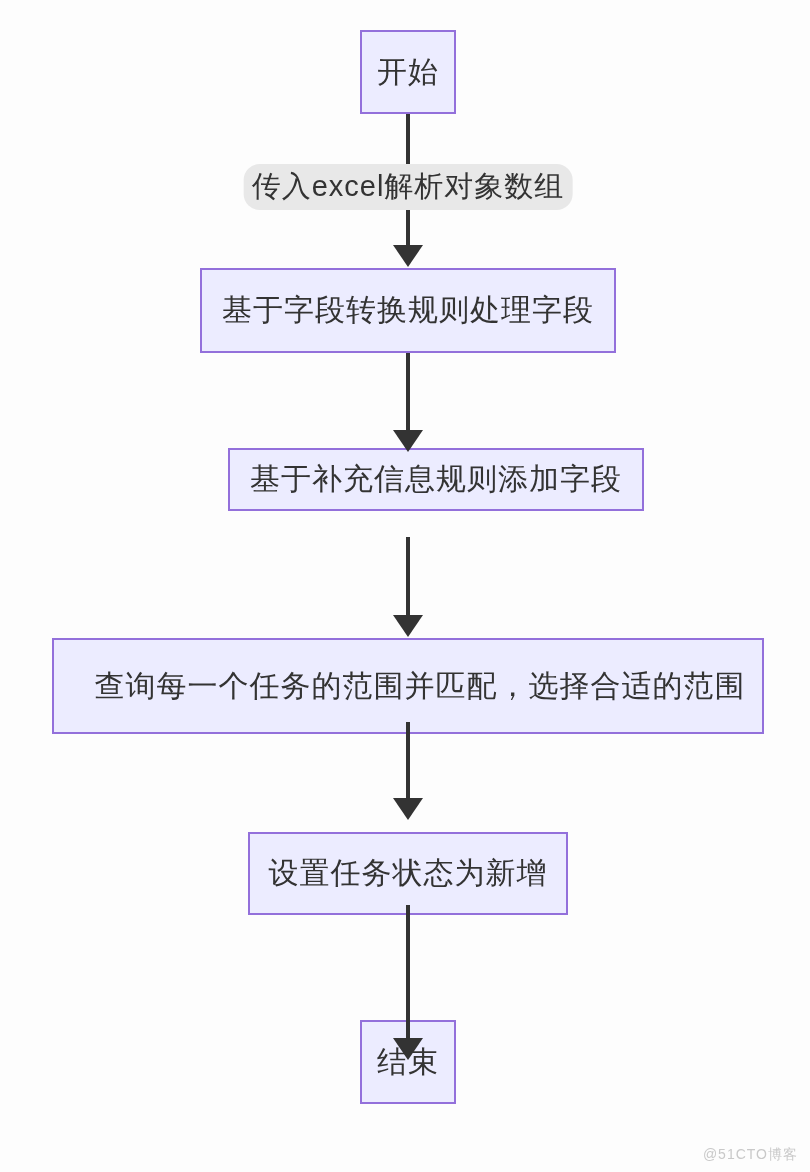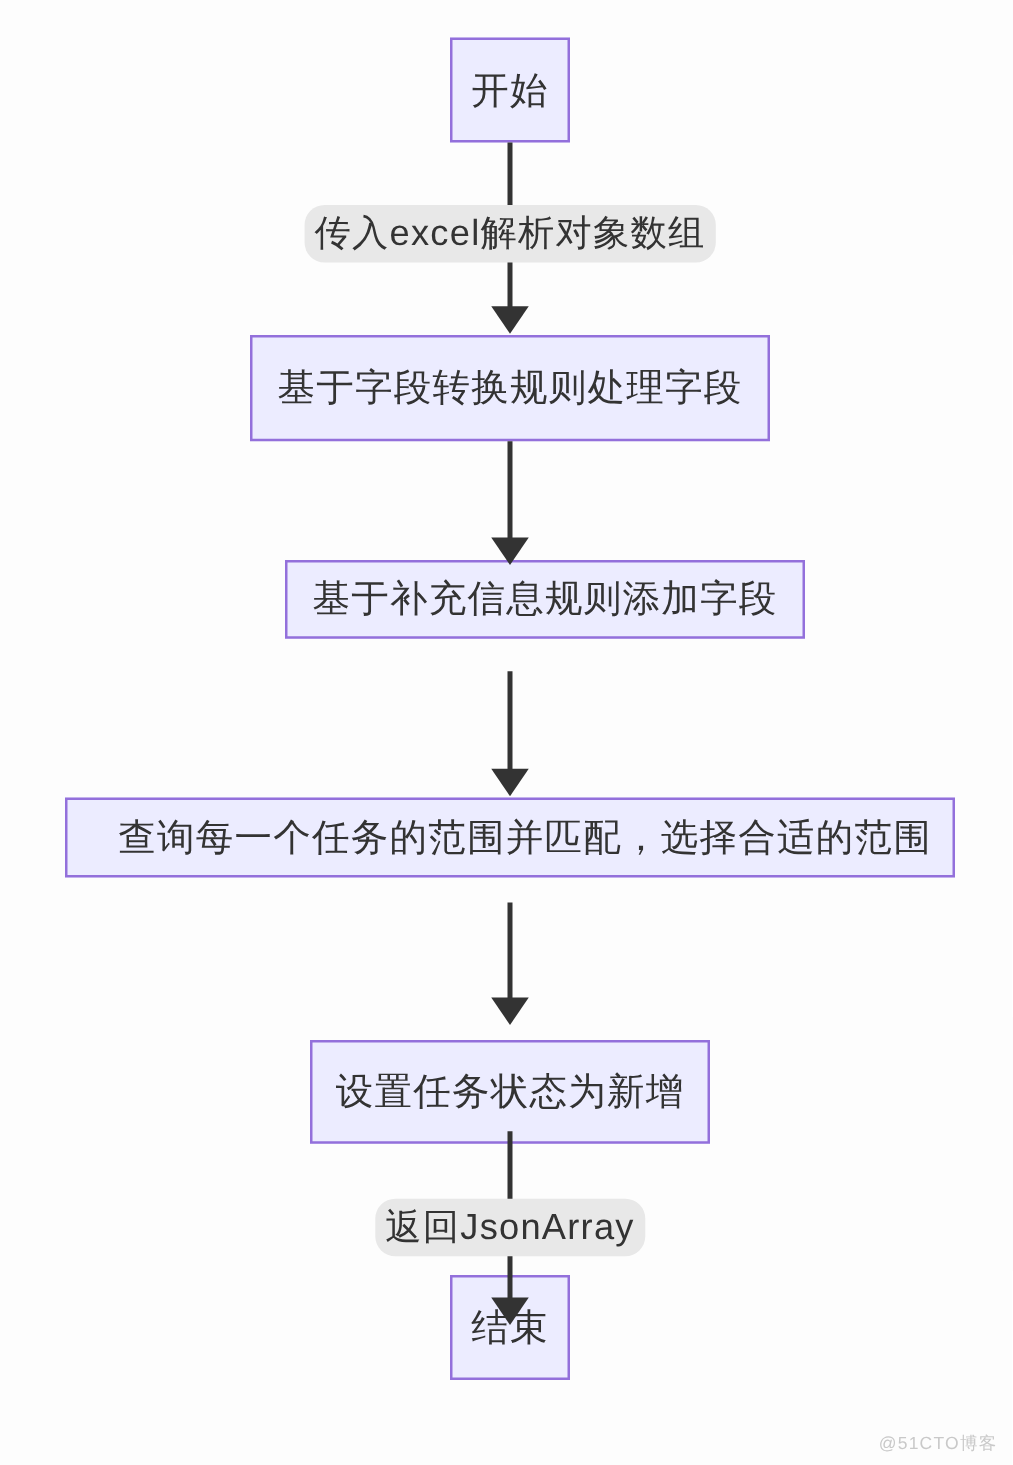--- a/index.html
+++ b/index.html
@@ -32,21 +32,21 @@
     justify-content: center;
     font-size: 30px;
     letter-spacing: 1px;
     text-align: center;
     white-space: nowrap;
   }
   
   .n-start       { left: 360px; top: 30px;   width: 96px;  height: 84px; justify-content: center; }
   .n-process     { left: 200px; top: 268px;  width: 416px; height: 85px; }
   .n-addfields   { left: 200px; top: 448px;  width: 416px; height: 63px; margin-left: 28px; }
-  .n-matchrange  { left: 52px;  top: 638px;  width: 712px; height: 64px; padding-left: 24px; }
+  .n-matchrange  { left: 52px;  top: 638px;  width: 712px; height: 96px; padding-left: 24px; }
   .n-setstatus   { left: 248px; top: 822px;  width: 320px; height: 83px; margin-top: 10px; }
   .n-end         { left: 360px; top: 1020px; width: 96px;  height: 84px; }
 
   .edge-line {
     position: absolute;
     left: 406px;
     width: 4px;
     background: var(--arrow);
   }
   .e1 { top: 114px; height: 133px; }
@@ -133,17 +133,16 @@
   <div class="edge-line e3"></div>
   <div class="arrowhead a3"></div>
 
   <div class="edge-line e4"></div>
   <div class="arrowhead a4"></div>
 
   <div class="edge-line e5"></div>
   <div class="arrowhead a5"></div>
 
   <div class="edge-label l1">传入excel解析对象数组</div>
-  <div class="edge-label l2">返回JsonArray</div>
 
   <div class="watermark">@51CTO博客</div>
 
 </div>
 
 </body></html>

